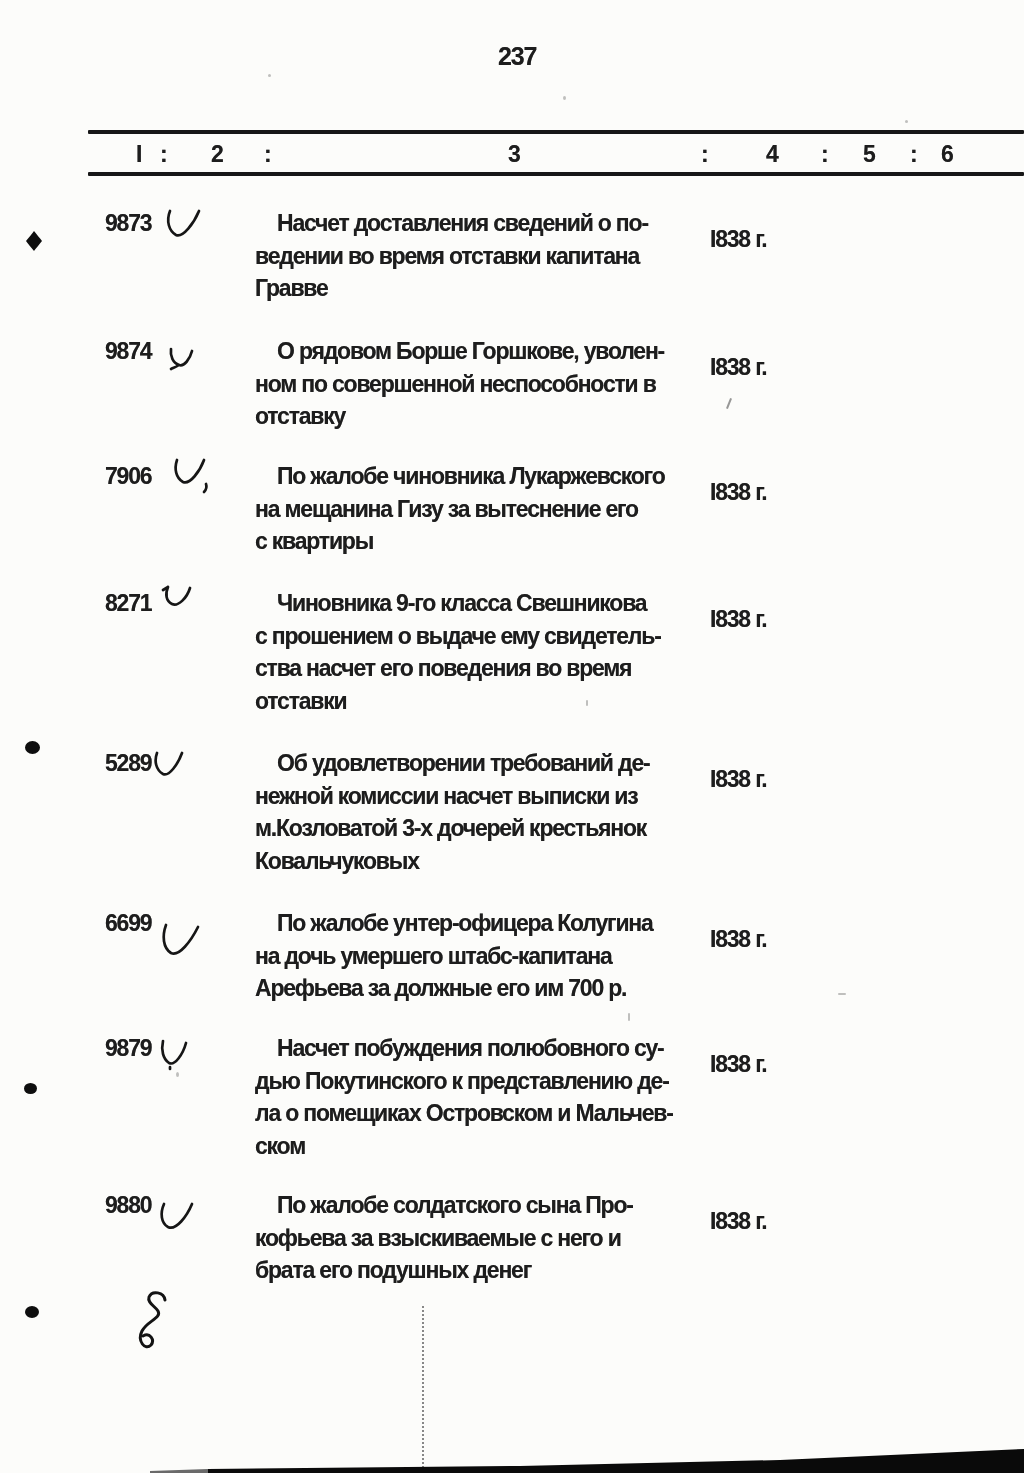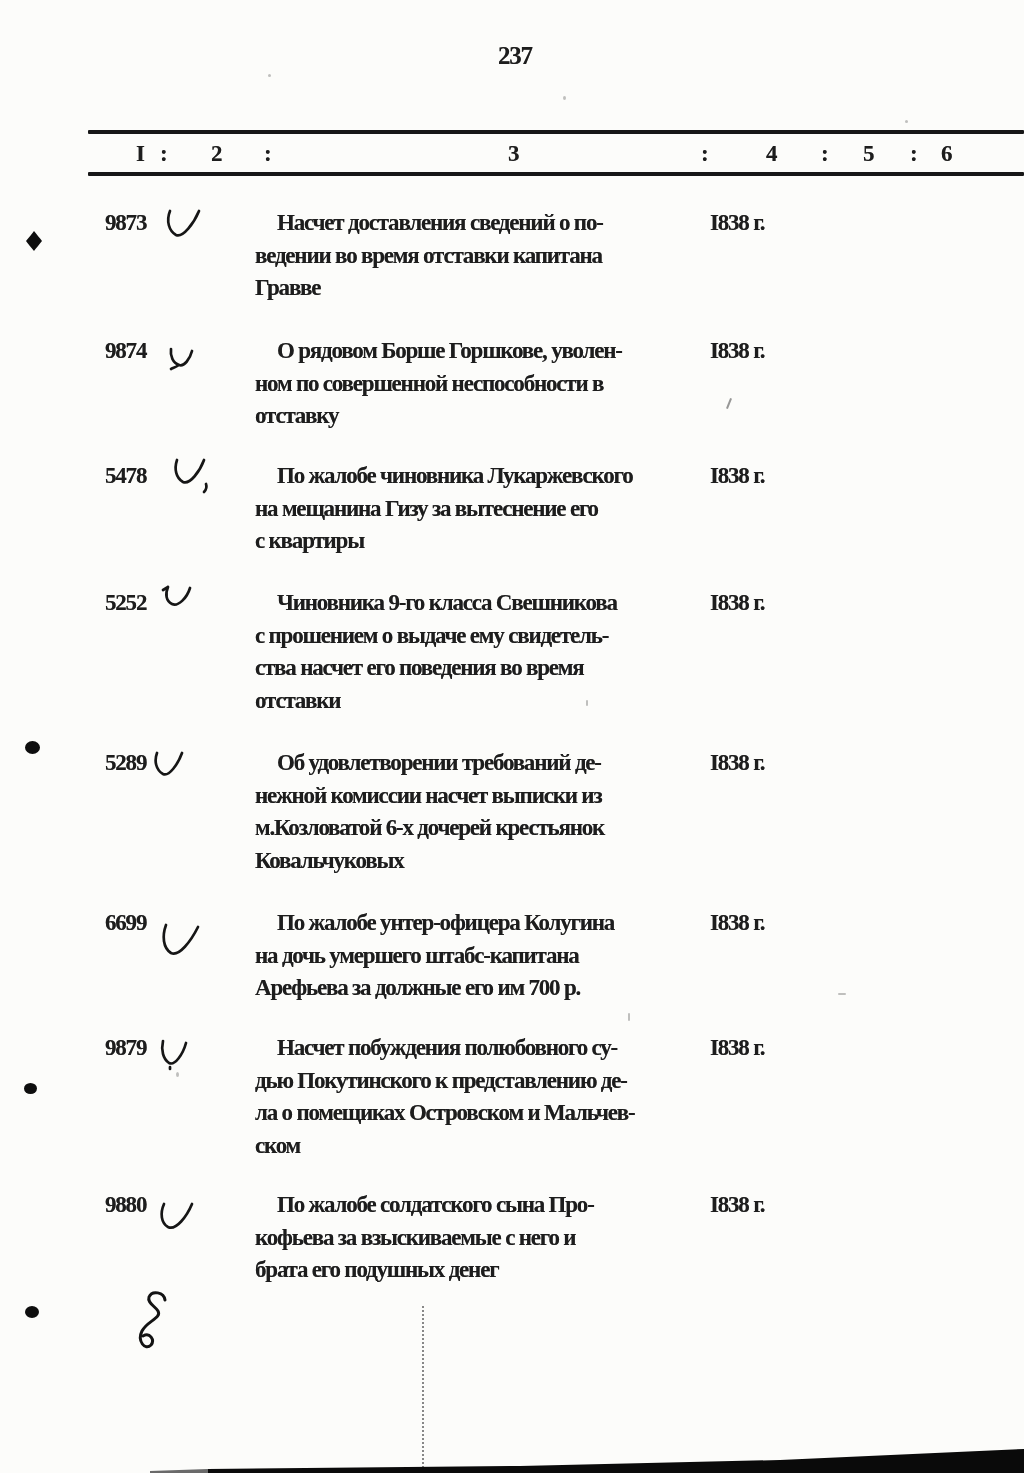--- a/index.html
+++ b/index.html
@@ -2,42 +2,42 @@
 <html><head>
 <meta charset="utf-8">
 <style>
   html,body{margin:0;padding:0;background:#e8e8e6;}
   .page{
     position:relative;
     width:1024px;height:1473px;
     margin:0 auto;
     background:#fcfcfa;
     overflow:hidden;
-    font-family:Liberation Serif, serif;
+    font-family:Liberation Sans, sans-serif;
     color:#1d1d1d;
   }
   .typed{
     font-size:23px;
     font-weight:bold;
     letter-spacing:-1.2px;
     line-height:32.5px;
     text-shadow:0 0 0.6px rgba(25,25,25,0.55);
   }
   .page-number{position:absolute;left:498px;top:40px;font-size:25px;}
   .rule{position:absolute;left:88px;right:0;height:4px;background:#171717;border-radius:1px;}
   .rule-top{top:130px;}
   .rule-bottom{top:172px;}
   .header-cell{position:absolute;top:138px;}
   .entry{position:absolute;left:105px;width:740px;height:1px;}
   .entry .num{position:absolute;left:0;top:0;white-space:nowrap;text-align:center;}
   .entry .desc{
     position:absolute;left:150px;top:0;width:480px;
     white-space:pre-line;text-indent:22px;
   }
-  .entry .year{position:absolute;left:605px;top:0;white-space:nowrap;text-align:center;}
+  .entry .year{position:absolute;left:605px;top:16px;white-space:nowrap;text-align:center;}
   .tick{position:absolute;}
   .tick path{fill:none;stroke:#161616;stroke-width:2.7;stroke-linecap:round;stroke-linejoin:round;}
   .margin-mark{position:absolute;}
   .dot{position:absolute;background:#0e0e0e;border-radius:50%;}
   .s-mark{position:absolute;left:132px;top:1290px;}
   .s-mark path{fill:none;stroke:#131313;stroke-width:3;stroke-linecap:round;}
   .dotted-line{
     position:absolute;left:422px;top:1306px;height:162px;width:0;
     border-left:2px dotted #4a4a4a;opacity:.65;
   }
@@ -84,50 +84,50 @@
     <svg class="tick" style="left:61px;top:12px" width="28" height="24" viewBox="0 0 28 24">
         <path d="M5 2 C4 9 7 16 13 18 C18 20 24 12 26 4 M13 18 C10 20 7 21 5 22"></path>
       </svg>
     <div class="desc typed">О рядовом Борше Горшкове, уволен-
 ном по совершенной неспособности в
 отставку</div>
     <span class="year typed">I838 г.</span>
   </div>
 
   <div class="entry" style="top:460px">
-    <span class="num typed">5478</span>
+    <span class="num typed">7906</span>
     <svg class="tick" style="left:66px;top:-2px" width="40" height="36" viewBox="0 0 40 36">
         <path d="M6 2 C3 11 5 20 12 24 C19 27 29 13 33 2 M35 26 C36 29 35 32 33 34"></path>
       </svg>
     <div class="desc typed">По жалобе чиновника Лукаржевского
 на мещанина Гизу за вытеснение его
 с квартиры</div>
     <span class="year typed">I838 г.</span>
   </div>
 
   <div class="entry" style="top:587px">
-    <span class="num typed">5252</span>
+    <span class="num typed">8271</span>
     <svg class="tick" style="left:55px;top:-2px" width="32" height="26" viewBox="0 0 32 26">
         <path d="M8 2 L3 5 M8 2 C5 9 6 16 12 19 C18 22 27 13 30 3"></path>
       </svg>
     <div class="desc typed">Чиновника 9-го класса Свешникова
 с прошением о выдаче ему свидетель-
 ства насчет его поведения во время
 отставки</div>
     <span class="year typed">I838 г.</span>
   </div>
 
   <div class="entry" style="top:747px">
     <span class="num typed">5289</span>
     <svg class="tick" style="left:46px;top:4px" width="34" height="28" viewBox="0 0 34 28">
         <path d="M6 2 C3 10 5 19 12 23 C18 26 27 13 31 2"></path>
       </svg>
     <div class="desc typed">Об удовлетворении требований де-
 нежной комиссии насчет выписки из
-м.Козловатой 6-х дочерей крестьянок
+м.Козловатой 3-х дочерей крестьянок
 Ковальчуковых</div>
     <span class="year typed">I838 г.</span>
   </div>
 
   <div class="entry" style="top:907px">
     <span class="num typed">6699</span>
     <svg class="tick" style="left:53px;top:16px" width="44" height="38" viewBox="0 0 44 38">
         <path d="M8 2 C4 13 5 25 13 30 C21 34 33 18 40 4"></path>
       </svg>
     <div class="desc typed">По жалобе унтер-офицера Колугина

